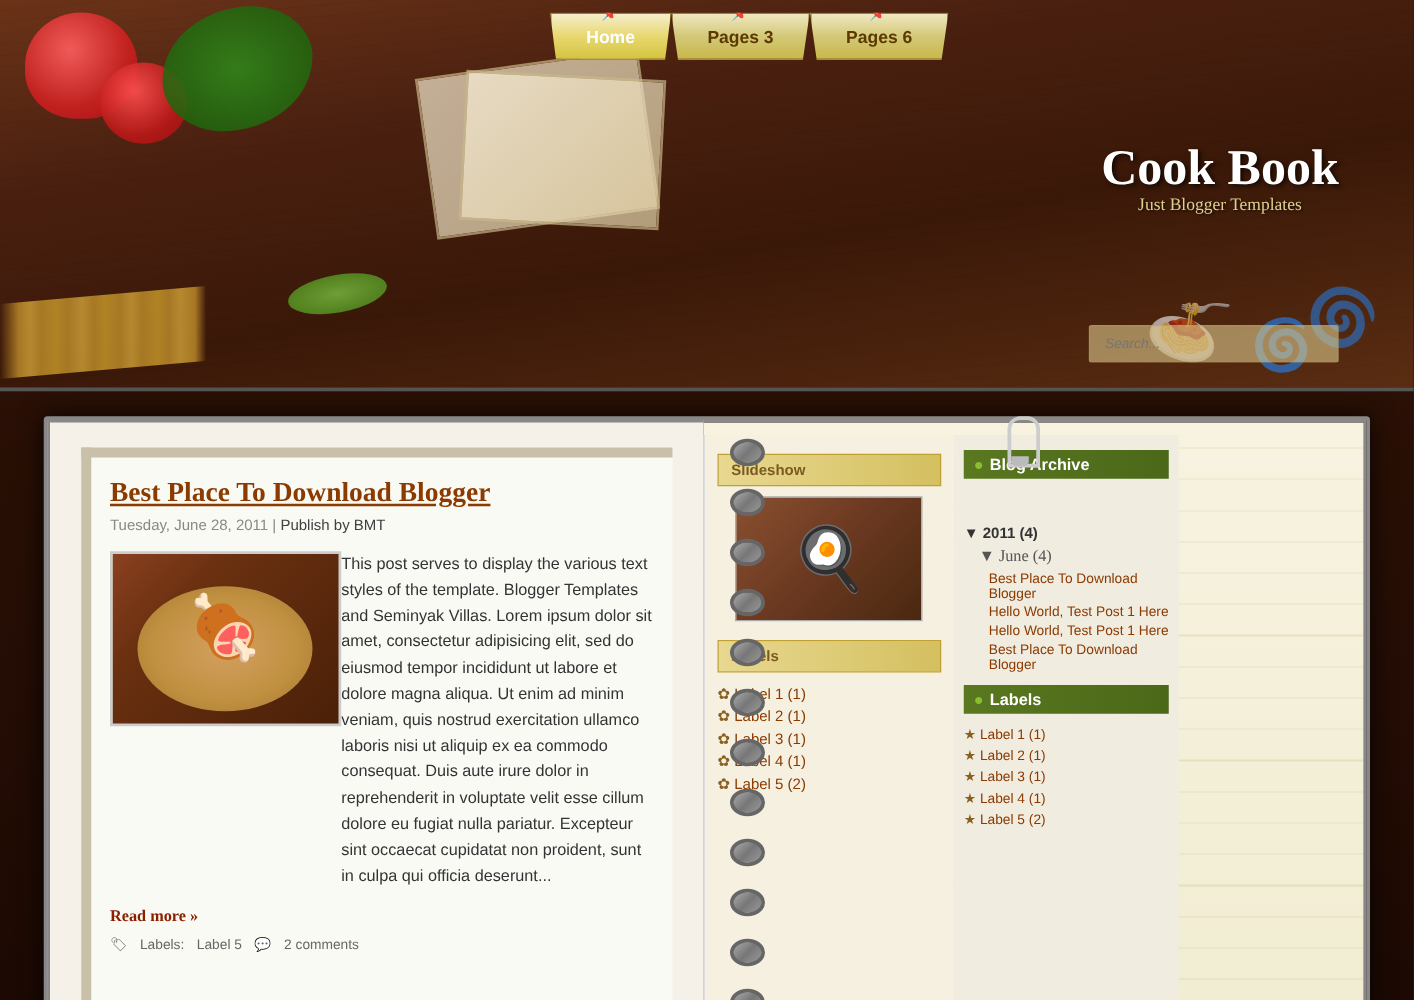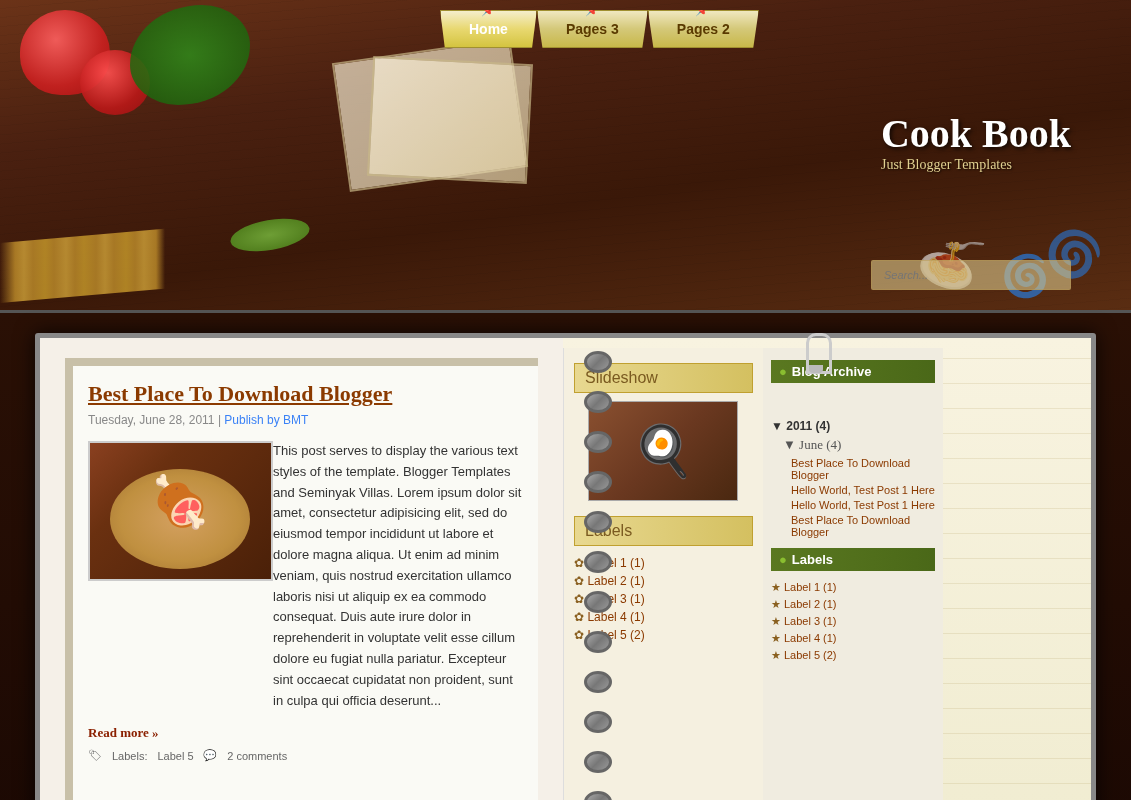--- a/index.html
+++ b/index.html
@@ -79,21 +79,21 @@
       left: 50%;
       transform: translateX(-50%);
       font-size: 12px;
     }
 
     
     .site-title {
       position: absolute;
       top: 110px;
       right: 60px;
-      text-align: left;
+      text-align: center;
     }
 
     .site-title h1 {
       font-size: 40px;
       font-weight: bold;
       color: #fff;
       text-shadow: 2px 2px 4px rgba(0,0,0,0.7);
     }
 
     .site-title p {
@@ -281,21 +281,21 @@
     }
 
     .post-meta {
       font-size: 12px;
       color: #888;
       margin-bottom: 14px;
       font-family: Arial, sans-serif;
     }
 
     .post-meta a {
-      color: #3b82f6;
+      color: #404040;
       text-decoration: none;
     }
 
     .post-content {
       display: flex;
       gap: 0;
       margin-bottom: 14px;
     }
 
     .post-image {
@@ -354,22 +354,22 @@
       gap: 10px;
       align-items: center;
     }
 
     
     .widget {
       margin-bottom: 15px;
     }
 
     .widget-title {
-      font-size: 16px;
-      font-weight: normal;
+      font-size: 12px;
+      font-weight: bold;
       color: #7a5a20;
       padding: 5px 10px;
       background: linear-gradient(90deg, #e8d890 0%, #d4c060 100%);
       border: 1px solid #c0a030;
       margin-bottom: 8px;
       font-family: Arial, sans-serif;
     }
 
     .slideshow-img {
       width: 150px;
@@ -580,21 +580,21 @@
     <div style="position:absolute;top:60px;left:370px;width:160px;height:120px;background:linear-gradient(135deg,#f8eed8,#e4d4a8);border:2px solid #c8b888;transform:rotate(3deg);opacity:0.7;"></div>
 
     <div style="position:absolute;bottom:20px;right:150px;font-size:50px;opacity:0.6;transform:rotate(20deg);">🍝</div>
     <div style="position:absolute;bottom:10px;right:80px;font-size:40px;opacity:0.6;transform:rotate(-15deg);">🌀</div>
     <div style="position:absolute;bottom:30px;right:30px;font-size:45px;opacity:0.5;transform:rotate(30deg);">🌀</div>
   </div>
 
   <nav class="nav">
     <div class="nav-tab active">Home</div>
     <div class="nav-tab">Pages 3</div>
-    <div class="nav-tab">Pages 2</div>
+    <div class="nav-tab">Pages 6</div>
   </nav>
 
   <div class="site-title">
     <h1>Cook Book</h1>
     <p>Just Blogger Templates</p>
   </div>
 
   <div class="search-area">
     <input type="text" class="search-input" placeholder="Search..." style="">
   </div>

